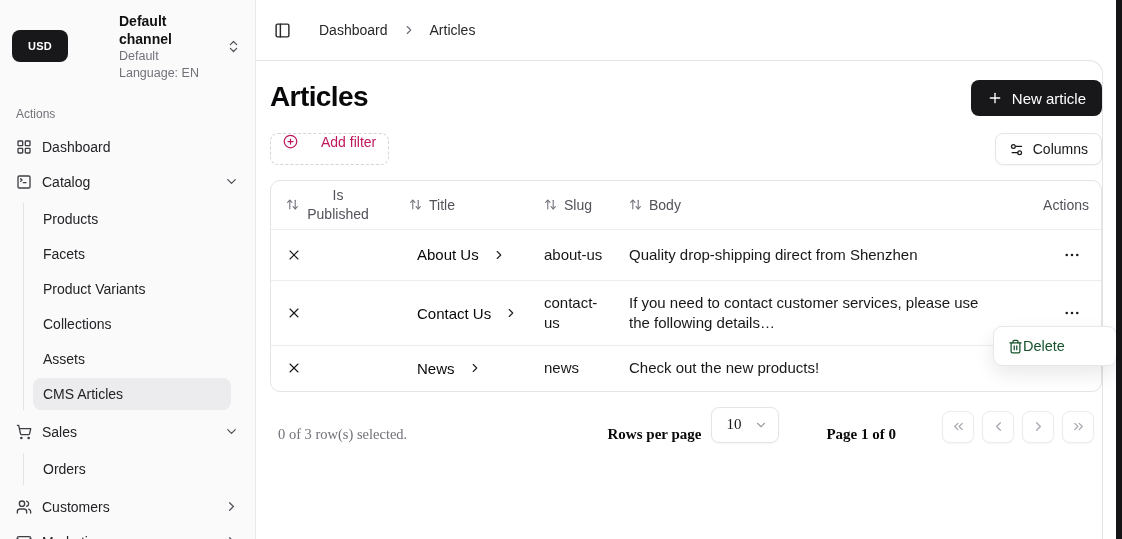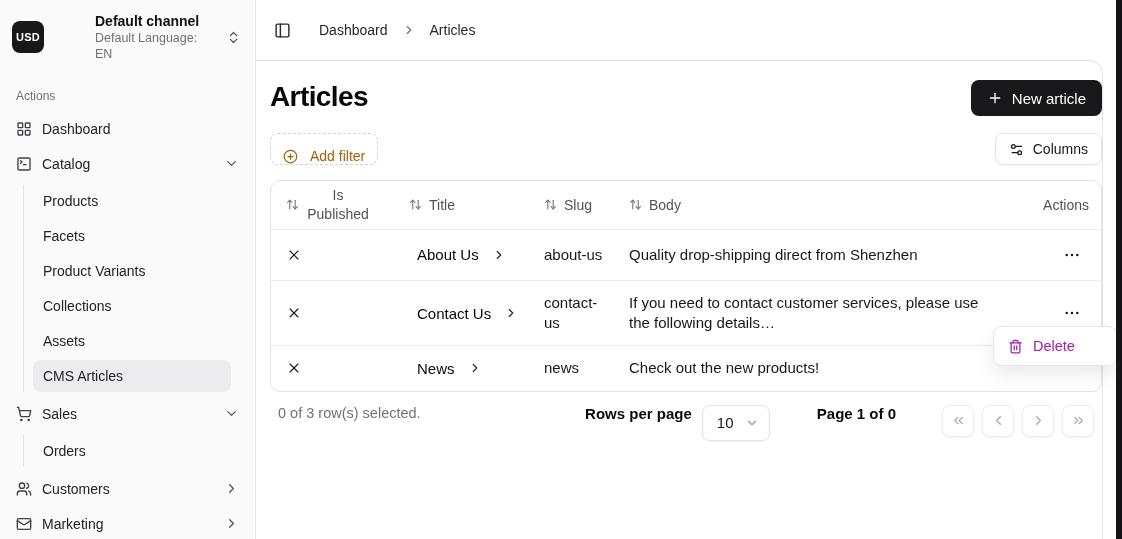--- a/index.html
+++ b/index.html
@@ -14,21 +14,21 @@
   
   .edge-strip { position: absolute; top: 0; right: 0; width: 6px; height: 100%; background: #141416; z-index: 60; }
 
   
   .sidebar {
     width: 256px; min-width: 256px; height: 100%; background: #fafafa;
     border-right: 1px solid #e9e9eb; padding: 8px; display: flex; flex-direction: column;
   }
   .channel-btn { display: flex; align-items: center; gap: 10px; padding: 4px 6px 4px 4px; border-radius: 8px; cursor: pointer; }
   .channel-badge {
-    width: 32px; height: 32px; border-radius: 8px; background: #18181b; color: #fff;
+    width: 56px; height: 32px; border-radius: 8px; background: #18181b; color: #fff;
     font-size: 11px; font-weight: 700; display: flex; align-items: center; justify-content: center; letter-spacing: .2px;
   }
   .channel-meta { flex: 1; line-height: 1.3; min-width: 0; margin-left: 41px; }
   .channel-name { font-size: 14px; font-weight: 700; color: #111113; }
   .channel-lang { font-size: 12.5px; color: #71717a; }
   .section-label { font-size: 12px; color: #71717a; padding: 0 8px; margin: 22px 0 10px; }
   .nav { display: flex; flex-direction: column; gap: 3px; }
   .nav-item {
     display: flex; align-items: center; gap: 10px; height: 32px; padding: 0 8px;
     border-radius: 8px; font-size: 14px; color: #232327; cursor: pointer;
@@ -57,23 +57,23 @@
   }
   .page-head { display: flex; align-items: flex-start; justify-content: space-between; }
   .page-title { margin: 0; font-size: 28px; font-weight: 700; letter-spacing: -0.6px; line-height: 34px; color: #09090b; }
   .btn-primary {
     display: flex; align-items: center; gap: 9px; background: #18181b; color: #fff; border: none;
     border-radius: 8px; height: 36px; padding: 0 16px; font-size: 15px; font-weight: 500;
     font-family: inherit; cursor: pointer;
   }
   .toolbar { display: flex; align-items: center; justify-content: space-between; margin-top: 17px; }
   .btn-dashed {
-    display: flex; align-items: flex-end; gap: 12px; background: #fff; border: 1px dashed #d4d4d8;
+    display: flex; align-items: flex-start; gap: 23px; background: #fff; border: 1px dashed #d4d4d8;
     border-radius: 8px; height: 32px; padding: 0 12px; font-size: 14px; font-weight: 500;
-    color: #a16207; font-family: inherit; cursor: pointer;
+    color: #be185d; font-family: inherit; cursor: pointer;
   }
   .btn-outline {
     display: flex; align-items: center; gap: 9px; background: #fff; border: 1px solid #e4e4e7;
     border-radius: 8px; height: 32px; padding: 0 13px; font-size: 14px; font-weight: 500;
     color: #18181b; font-family: inherit; cursor: pointer; box-shadow: 0 1px 2px rgba(0,0,0,.04);
   }
 
   
   .table-wrap { margin-top: 15px; border: 1px solid #e4e4e7; border-radius: 10px; overflow: hidden; background: #fff; }
   table { width: 100%; border-collapse: collapse; }
@@ -86,21 +86,21 @@
   .title-link { display: flex; align-items: center; gap: 13px; font-weight: 500; color: #09090b; cursor: pointer; padding-left: 8px; }
   .title-link .chev-r { color: #27272a; }
   .slug-text { display: inline-block; max-width: 62px; line-height: 1.35; }
   .body-text { display: inline-block; max-width: 420px; line-height: 1.35; }
   td.actions-cell { text-align: right; padding-right: 14px; }
   th.actions-th { text-align: right; padding-right: 12px; }
   .x-icon { color: #18181b; }
   .dots-btn { background: none; border: none; padding: 4px 6px; cursor: pointer; color: #18181b; display: inline-flex; }
 
   
-  .table-footer { display: flex; align-items: flex-start; margin-top: 13px; padding: 0 8px; height: 38px; }
+  .table-footer { display: flex; align-items: flex-end; margin-top: 13px; padding: 0 8px; height: 38px; font-family: Liberation Serif, serif; }
   .selected-text { color: #71717a; font-size: 14.5px; flex: 1; }
   .rpp-label { font-size: 15px; font-weight: 600; color: #09090b; margin-left: 16px; }
   .rpp-select {
     margin-left: 10px; width: 68px; height: 36px; border: 1px solid #e4e4e7; border-radius: 8px;
     background: #fff; display: flex; align-items: center; justify-content: space-between;
     padding: 0 10px 0 14px; font-size: 15px; cursor: pointer; box-shadow: 0 1px 2px rgba(0,0,0,.04);
   }
   .rpp-select .chev { color: #9b9ba3; }
   .page-info { font-size: 15px; font-weight: 600; margin-left: 47px; color: #09090b; }
   .pager { display: flex; gap: 8px; margin-left: 46px; }
@@ -110,22 +110,22 @@
     box-shadow: 0 1px 2px rgba(0,0,0,.05); padding: 0;
   }
 
   
   .context-menu {
     position: absolute; left: 993px; top: 326px; width: 124px; background: #fff;
     border: 1px solid #e7e7ea; border-radius: 9px; box-shadow: 0 8px 20px rgba(0,0,0,.09);
     padding: 4px; z-index: 40;
   }
   .context-item {
-    display: flex; align-items: center; gap: 10px; padding: 7px 10px; border-radius: 6px;
-    color: #a21caf; font-size: 14.5px; cursor: pointer;
+    display: flex; align-items: center; padding: 7px 10px; border-radius: 6px;
+    color: #14532d; font-size: 14.5px; cursor: pointer;
   }
 </style>
 </head>
 <body>
 
 <div class="app">
 
   <aside class="sidebar">
     <div class="channel-btn">
       <div class="channel-badge">USD</div>

